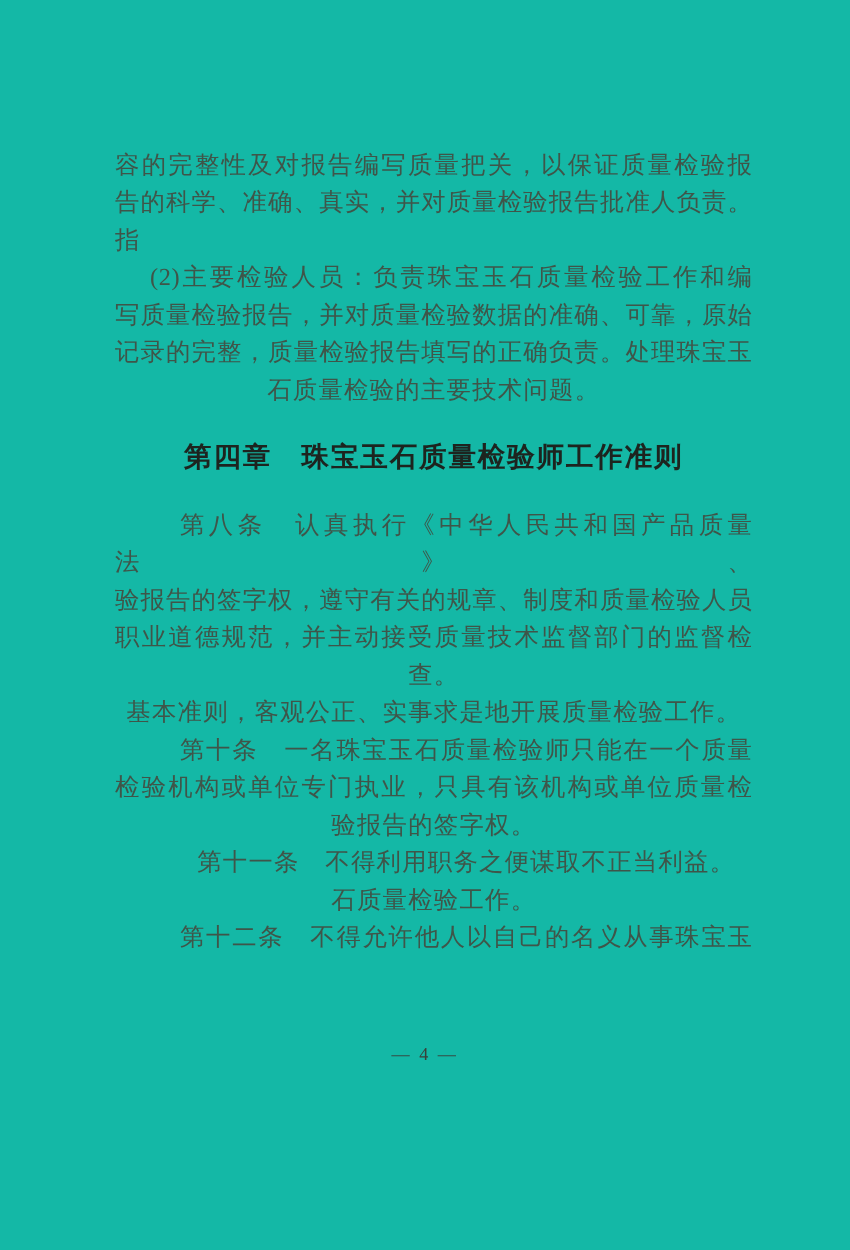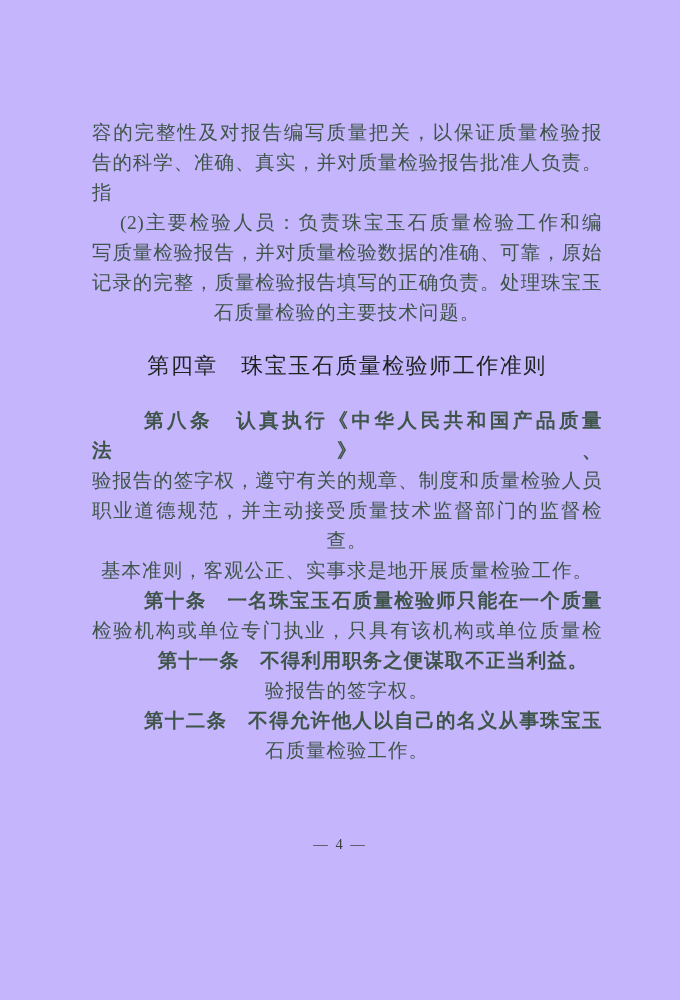--- a/index.html
+++ b/index.html
@@ -4,21 +4,21 @@
 <style>
   html, body {
     margin: 0;
     padding: 0;
     background: #ffffff;
   }
   .page {
     position: relative;
     width: 680px;
     height: 1000px;
-    background: #c4b5fd;
+    background: #14b8a6;
     overflow: hidden;
     font-family: "Liberation Serif", "DejaVu Serif", serif;
   }
   .content {
     position: absolute;
     left: 92px;
     top: 118px;
     width: 510px;
     font-size: 19.5px;
     line-height: 30px;
@@ -33,25 +33,25 @@
     white-space: normal;
     text-align: justify;
     text-align-last: justify;
     text-justify: inter-character;
     letter-spacing: 0.5px;
   }
   .line.l {
     text-align: center;
   }
   .indent1 { text-indent: 28px; }
-  .indent2 { text-indent: 52px; font-weight: bold; }
+  .indent2 { text-indent: 52px; }
   .heading {
     margin: 22px 0 24px 0;
     font-family: "Liberation Sans", "DejaVu Sans", sans-serif;
-    font-weight: normal;
+    font-weight: bold;
     font-size: 22px;
     line-height: 32px;
     letter-spacing: 1.5px;
     color: #1d241f;
     text-align: center;
   }
   .footer {
     position: absolute;
     left: 0;
     top: 836px;
@@ -77,20 +77,20 @@
 
     <h2 class="heading">第四章　珠宝玉石质量检验师工作准则</h2>
 
     <div class="line j indent2">第八条　认真执行《中华人民共和国产品质量法》、</div>
     <div class="line j">验报告的签字权，遵守有关的规章、制度和质量检验人员</div>
     <div class="line j">职业道德规范，并主动接受质量技术监督部门的监督检</div>
     <div class="line l">查。</div>
     <div class="line l">基本准则，客观公正、实事求是地开展质量检验工作。</div>
     <div class="line j indent2">第十条　一名珠宝玉石质量检验师只能在一个质量</div>
     <div class="line j">检验机构或单位专门执业，只具有该机构或单位质量检</div>
+    <div class="line l">验报告的签字权。</div>
     <div class="line l indent2">第十一条　不得利用职务之便谋取不正当利益。</div>
-    <div class="line l">验报告的签字权。</div>
+    <div class="line l">石质量检验工作。</div>
     <div class="line j indent2">第十二条　不得允许他人以自己的名义从事珠宝玉</div>
-    <div class="line l">石质量检验工作。</div>
   </div>
 
   <div class="footer">— 4 —</div>
 </div>
 
 </body></html>

